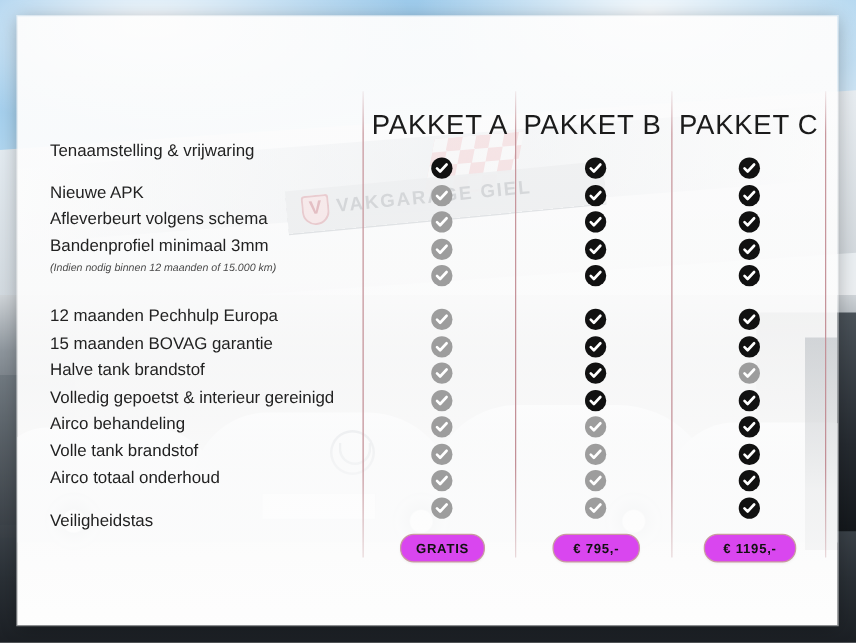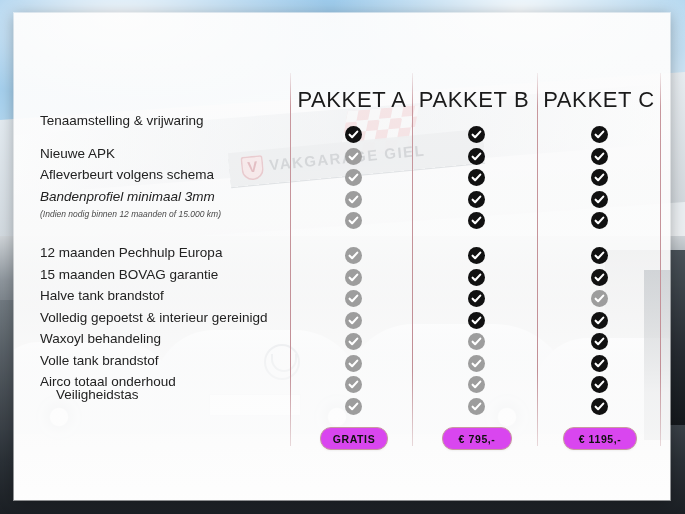--- a/index.html
+++ b/index.html
@@ -248,21 +248,21 @@
       <div class="chk on" style="left: 453.5px; top: 156px;">
         <svg width="13" height="13" viewBox="0 0 13 13">
           <path d="M2.6 6.7 L5.1 9.2 L10.3 3.6" fill="none" stroke="#fff" stroke-width="2.1" stroke-linecap="round" stroke-linejoin="round"></path>
         </svg>
       </div>
       <div class="chk on" style="left: 576.5px; top: 156px;">
         <svg width="13" height="13" viewBox="0 0 13 13">
           <path d="M2.6 6.7 L5.1 9.2 L10.3 3.6" fill="none" stroke="#fff" stroke-width="2.1" stroke-linecap="round" stroke-linejoin="round"></path>
         </svg>
       </div>
-      <div class="feat" style="top: 175.5px; font-style: italic;">Bandenprofiel minimaal 3mm</div>
+      <div class="feat" style="top: 175.5px;">Bandenprofiel minimaal 3mm</div>
       <div class="chk off" style="left: 330.5px; top: 177.5px;">
         <svg width="13" height="13" viewBox="0 0 13 13">
           <path d="M2.6 6.7 L5.1 9.2 L10.3 3.6" fill="none" stroke="#fff" stroke-width="2.1" stroke-linecap="round" stroke-linejoin="round"></path>
         </svg>
       </div>
       <div class="chk on" style="left: 453.5px; top: 177.5px;">
         <svg width="13" height="13" viewBox="0 0 13 13">
           <path d="M2.6 6.7 L5.1 9.2 L10.3 3.6" fill="none" stroke="#fff" stroke-width="2.1" stroke-linecap="round" stroke-linejoin="round"></path>
         </svg>
       </div>
@@ -344,21 +344,21 @@
       <div class="chk on" style="left: 453.5px; top: 298.5px;">
         <svg width="13" height="13" viewBox="0 0 13 13">
           <path d="M2.6 6.7 L5.1 9.2 L10.3 3.6" fill="none" stroke="#fff" stroke-width="2.1" stroke-linecap="round" stroke-linejoin="round"></path>
         </svg>
       </div>
       <div class="chk on" style="left: 576.5px; top: 298.5px;">
         <svg width="13" height="13" viewBox="0 0 13 13">
           <path d="M2.6 6.7 L5.1 9.2 L10.3 3.6" fill="none" stroke="#fff" stroke-width="2.1" stroke-linecap="round" stroke-linejoin="round"></path>
         </svg>
       </div>
-      <div class="feat" style="top: 318px;">Waxoyl behandeling</div>
+      <div class="feat" style="top: 318px;">Airco behandeling</div>
       <div class="chk off" style="left: 330.5px; top: 320px;">
         <svg width="13" height="13" viewBox="0 0 13 13">
           <path d="M2.6 6.7 L5.1 9.2 L10.3 3.6" fill="none" stroke="#fff" stroke-width="2.1" stroke-linecap="round" stroke-linejoin="round"></path>
         </svg>
       </div>
       <div class="chk off" style="left: 453.5px; top: 320px;">
         <svg width="13" height="13" viewBox="0 0 13 13">
           <path d="M2.6 6.7 L5.1 9.2 L10.3 3.6" fill="none" stroke="#fff" stroke-width="2.1" stroke-linecap="round" stroke-linejoin="round"></path>
         </svg>
       </div>
@@ -392,21 +392,21 @@
       <div class="chk off" style="left: 453.5px; top: 363px;">
         <svg width="13" height="13" viewBox="0 0 13 13">
           <path d="M2.6 6.7 L5.1 9.2 L10.3 3.6" fill="none" stroke="#fff" stroke-width="2.1" stroke-linecap="round" stroke-linejoin="round"></path>
         </svg>
       </div>
       <div class="chk on" style="left: 576.5px; top: 363px;">
         <svg width="13" height="13" viewBox="0 0 13 13">
           <path d="M2.6 6.7 L5.1 9.2 L10.3 3.6" fill="none" stroke="#fff" stroke-width="2.1" stroke-linecap="round" stroke-linejoin="round"></path>
         </svg>
       </div>
-      <div class="feat" style="top: 374px; margin-left: 16px;">Veiligheidstas</div>
+      <div class="feat" style="top: 396px;">Veiligheidstas</div>
       <div class="chk off" style="left: 330.5px; top: 384.5px;">
         <svg width="13" height="13" viewBox="0 0 13 13">
           <path d="M2.6 6.7 L5.1 9.2 L10.3 3.6" fill="none" stroke="#fff" stroke-width="2.1" stroke-linecap="round" stroke-linejoin="round"></path>
         </svg>
       </div>
       <div class="chk off" style="left: 453.5px; top: 384.5px;">
         <svg width="13" height="13" viewBox="0 0 13 13">
           <path d="M2.6 6.7 L5.1 9.2 L10.3 3.6" fill="none" stroke="#fff" stroke-width="2.1" stroke-linecap="round" stroke-linejoin="round"></path>
         </svg>
       </div>

